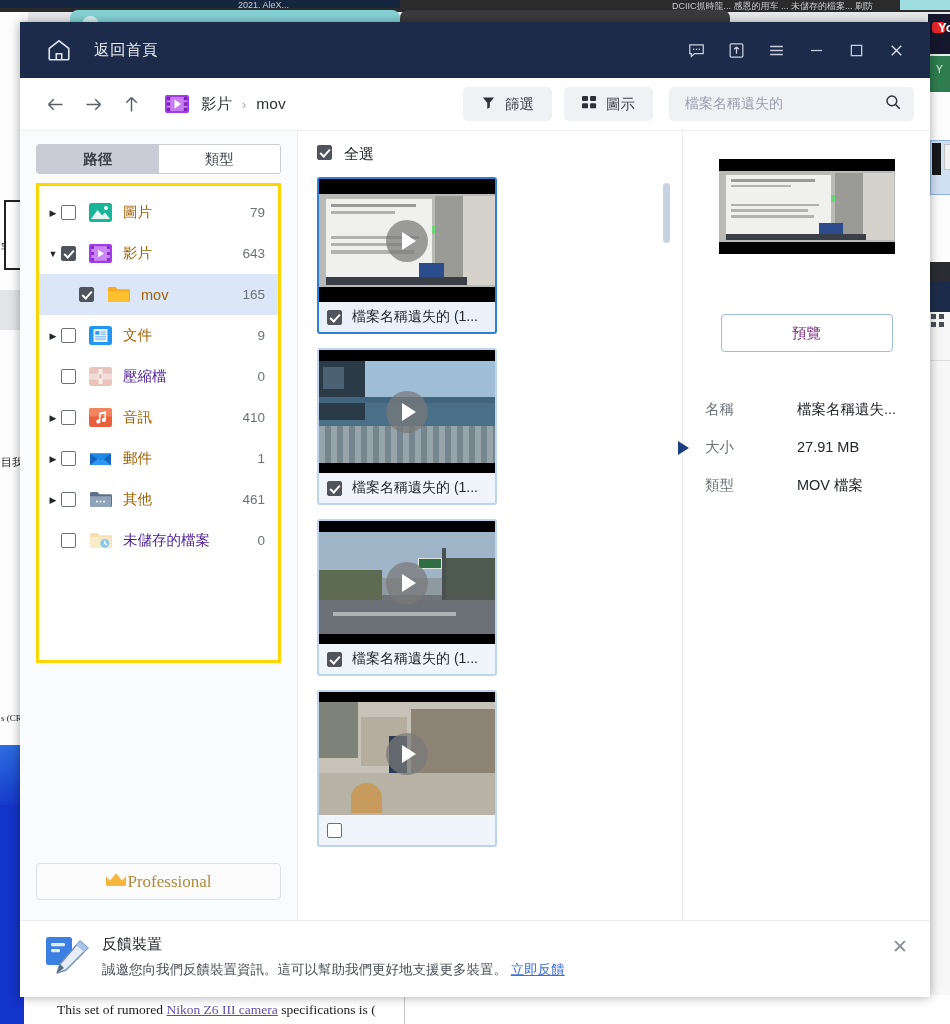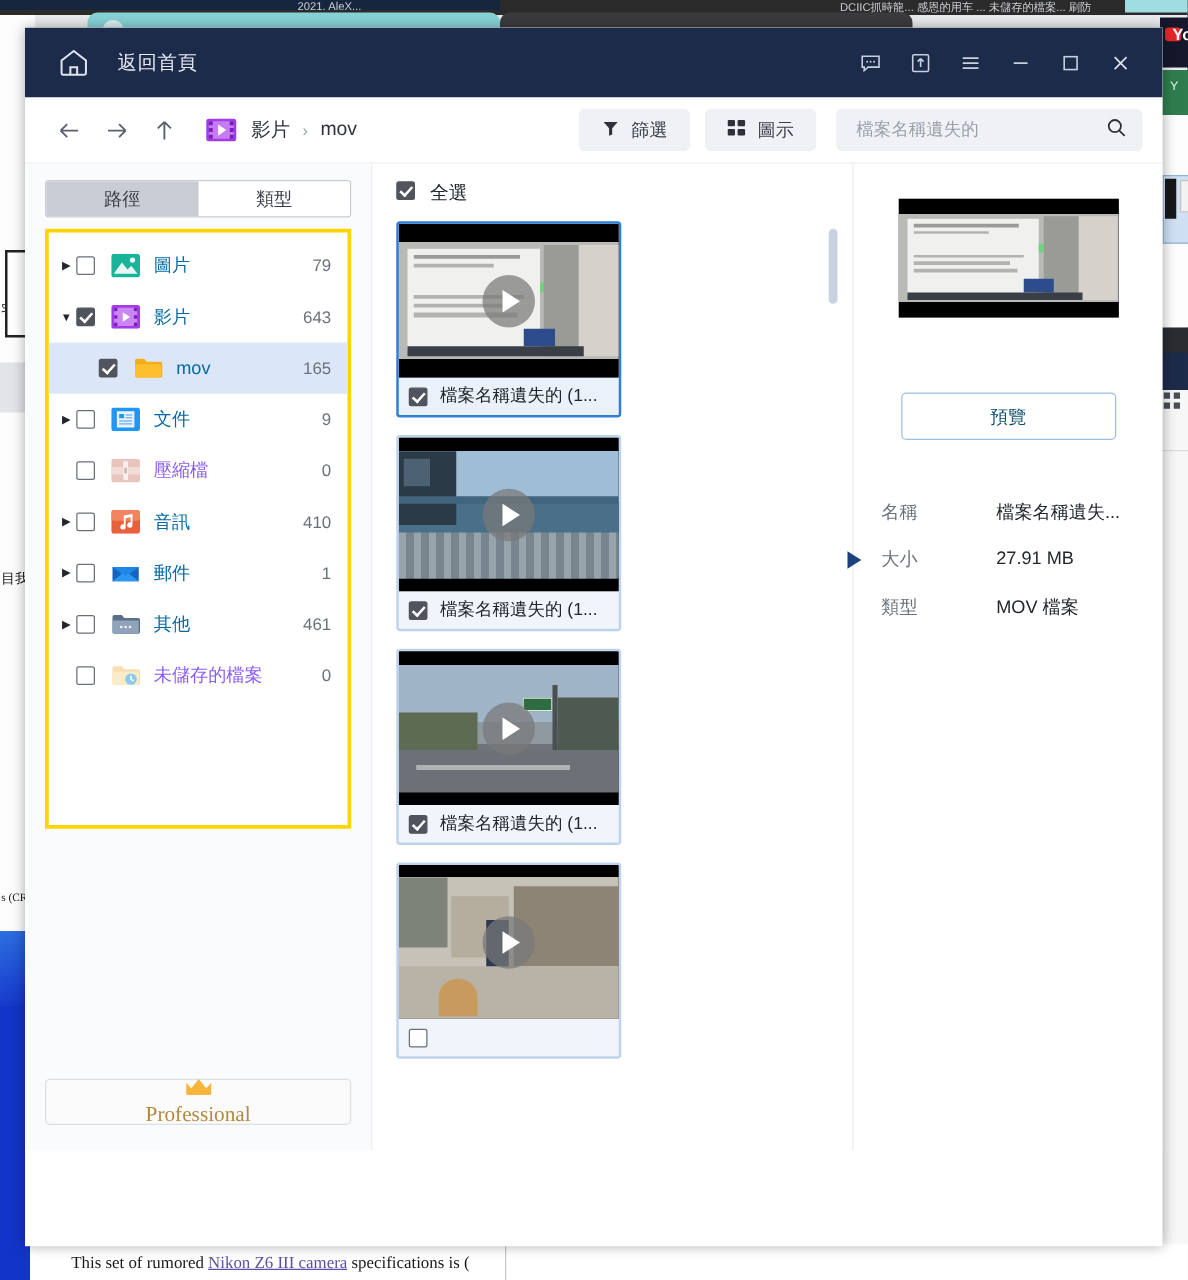--- a/index.html
+++ b/index.html
@@ -202,21 +202,21 @@
     display: flex; flex-direction: column; position: relative;
   }
   .seg {
     display: flex; margin: 13px 16px 0 16px; height: 30px;
     border: 1px solid #c9ccd4; border-radius: 3px; overflow: hidden;
   }
   .seg div {
     flex: 1; display: flex; align-items: center; justify-content: center;
     font-size: 14.5px; color: #3a3e47;
   }
-  .seg .on { background: #c9ccd4; }
+  .seg .on { background: #c9ccd4; font-weight: bold; }
   .seg .off { background: #ffffff; }
 
   .tree-box {
     margin: 9px 16px 0 16px; flex: 0 0 auto; height: 480px;
     border: 3px solid #ffd500; background: #ffffff; padding-top: 6px;
     overflow: hidden;
   }
   .trow {
     height: 41px; display: flex; align-items: center; padding-left: 6px;
     position: relative;
@@ -230,35 +230,34 @@
     width: 15px; height: 15px; border: 1.6px solid #6a6f7a; border-radius: 2px;
     background: #fff; flex: 0 0 auto; position: relative;
   }
   .cb.checked { background: #50545c; border-color: #50545c; }
   .cb.checked:after {
     content: ""; position: absolute; left: 4px; top: 1px; width: 4px;
     height: 8px; border: solid #fff; border-width: 0 2px 2px 0;
     transform: rotate(42deg);
   }
   .ticon { width: 23px; height: 19px; margin-left: 13px; flex: 0 0 auto; }
-  .tlabel { margin-left: 11px; font-size: 14.5px; color: #0369a1; }
-  .tlabel.dim { color: #8b5cf6; }
+  .tlabel { margin-left: 11px; font-size: 14.5px; color: #a16207; }
+  .tlabel.dim { color: #4c1d95; }
   .tcount {
     position: absolute; right: 13px; font-size: 13.5px; color: #6c7179;
   }
   .trow.indent { padding-left: 40px; }
 
   .pro-wrap {
     margin-top: auto; padding: 0 16px 20px 16px;
   }
   .pro-btn {
     height: 37px; border: 1px solid #dcdfe4; border-radius: 4px;
     display: flex; align-items: center; justify-content: center; gap: 0;
     background: #fbfbfc;
-    flex-direction: column;
   }
   .pro-btn span {
     font-size: 17px; color: #b08b3e; font-family: "Liberation Serif", serif;
   }
 
   
   .center {
     width: 385px; background: #fff; position: relative; overflow: hidden;
     border-right: 1px solid #e8eaee;
   }
@@ -300,21 +299,21 @@
   
   .preview { flex: 1; background: #fff; padding: 28px 22px 0 22px; position: relative; }
   .pv-img {
     width: 176px; height: 95px; background: #000; margin: 0 auto;
     position: relative; overflow: hidden;
   }
   .pv-btn {
     margin: 60px auto 0 auto; width: 172px; height: 38px;
     border: 1px solid #9cc0e4; border-radius: 4px; background: #fff;
     display: flex; align-items: center; justify-content: center;
-    font-size: 14.5px; color: #0c4a6e;
+    font-size: 14.5px; color: #701a75;
   }
   .meta { margin-top: 38px; }
   .meta-row { display: flex; height: 38px; align-items: center; }
   .meta-k { width: 92px; font-size: 14.5px; color: #6c7179; }
   .meta-v { font-size: 14.5px; color: #23262c; }
   .pv-arrow {
     position: absolute; left: -5px; top: 310px; width: 0; height: 0;
     border-left: 11px solid #1c3f80; border-top: 7px solid transparent;
     border-bottom: 7px solid transparent;
   }
@@ -781,14 +780,32 @@
         <div class="meta-row">
           <span class="meta-k">類型</span>
           <span class="meta-v">MOV 檔案</span>
         </div>
       </div>
 
       <div class="pv-arrow"></div>
     </div>
   </div>
 
+  <div class="notif">
+    <div class="notif-icon">
+      <svg width="48" height="44" viewBox="0 0 48 44">
+        <rect x="2" y="2" width="26" height="28" rx="2.5" fill="#3b7fe0"></rect>
+        <rect x="7" y="8" width="14" height="3.2" rx="1.2" fill="#dfeaf9"></rect>
+        <rect x="7" y="14" width="9" height="3.2" rx="1.2" fill="#dfeaf9"></rect>
+        <path d="M36 6 44 13 22 35l-9 3 3-9z" fill="#e6edf7" stroke="#6d8bb5" stroke-width="1.4" stroke-linejoin="round"></path>
+        <path d="M36 6 44 13l-4 4-8-7z" fill="#a9c2e6"></path>
+        <path d="M13 38l3-9 4 4z" fill="#5a6a80"></path>
+      </svg>
+    </div>
+    <div class="notif-body">
+      <div class="notif-title">反饋裝置</div>
+      <div class="notif-desc"><span>誠邀您向我們反饋裝置資訊。這可以幫助我們更好地支援更多裝置。</span>
+        <a href="#">立即反饋</a></div>
+    </div>
+    <span class="notif-close">✕</span>
+  </div>
 
 </div>
 
 </body></html>

